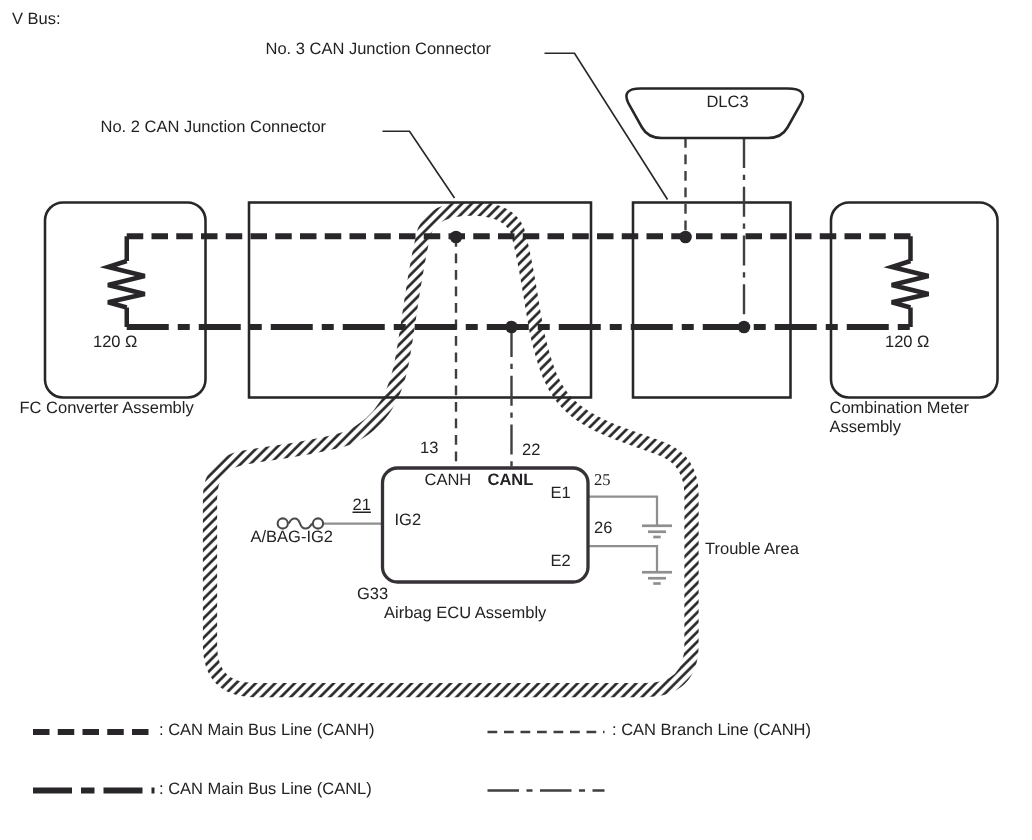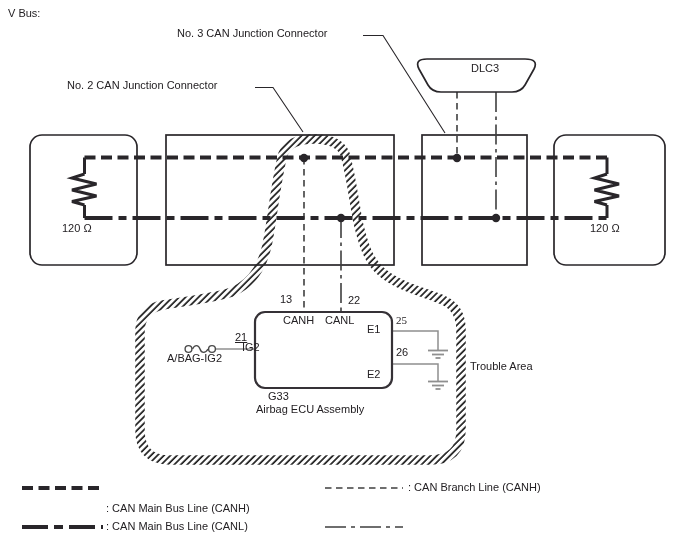--- a/index.html
+++ b/index.html
@@ -116,33 +116,38 @@
     <path class="s-branch no-fill" d="M325 527 H403" stroke-width="1.6" stroke-dasharray="21 5 4 5"></path>
   </svg>
 
   <div class="lbl" style="left:8px;top:7px;">V Bus:</div>
   <div class="lbl" style="left:177px;top:27px;">No. 3 CAN Junction Connector</div>
   <div class="lbl" style="left:67px;top:79px;">No. 2 CAN Junction Connector</div>
   <div class="lbl ctr" style="left:432px;top:62px;width:48px;margin-left:29px;">DLC3</div>
 
   <div class="lbl" style="left:62px;top:222px;">120 Ω</div>
   <div class="lbl" style="left:590px;top:222px;">120 Ω</div>
+  <div class="lbl" style="left:13px;top:266px;">FC Converter Assembly</div>
+  <div class="lbl" style="left:553px;top:266px;">
+    <div>Combination Meter</div>
+    <div>Assembly</div>
+  </div>
 
   <div class="lbl" style="left:280px;top:293px;">13</div>
   <div class="lbl" style="left:348px;top:294px;">22</div>
   <div class="lbl" style="left:283px;top:314px;">CANH</div>
-  <div class="lbl" style="left:325px;top:314px;">CANL</div>
+  <div class="lbl" style="left:325px;top:314px;font-weight:bold;">CANL</div>
   <div class="lbl" style="left:396px;top:314px;font-family:Liberation Serif, serif;">25</div>
   <div class="lbl" style="left:367px;top:323px;">E1</div>
   <div class="lbl" style="left:235px;top:331px;text-decoration:underline;">21</div>
-  <div class="lbl" style="left:242px;top:341px;">IG2</div>
+  <div class="lbl" style="left:263px;top:341px;">IG2</div>
   <div class="lbl" style="left:396px;top:346px;">26</div>
   <div class="lbl" style="left:367px;top:368px;">E2</div>
   <div class="lbl" style="left:167px;top:352px;">A/BAG-IG2</div>
-  <div class="lbl" style="left:268px;top:390px;">G33</div>
+  <div class="lbl" style="left:238px;top:390px;">G33</div>
   <div class="lbl" style="left:256px;top:403px;">Airbag ECU Assembly</div>
   <div class="lbl" style="left:470px;top:360px;">Trouble Area</div>
 
-  <div class="lbl" style="left:106px;top:502px;">: CAN Main Bus Line (CANH)</div>
+  <div class="lbl" style="left:106px;top:481px;">: CAN Main Bus Line (CANH)</div>
   <div class="lbl" style="left:106px;top:520px;">: CAN Main Bus Line (CANL)</div>
   <div class="lbl" style="left:408px;top:481px;">: CAN Branch Line (CANH)</div>
 
 </div>
 
 </body></html>

